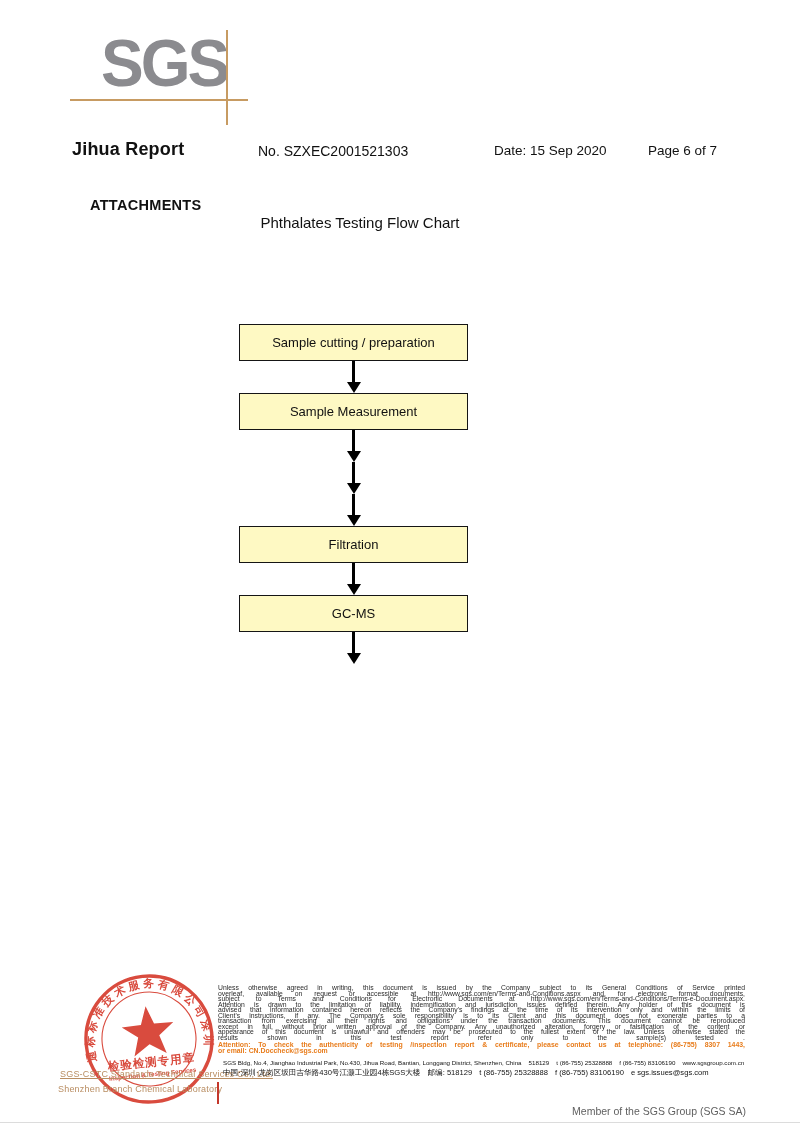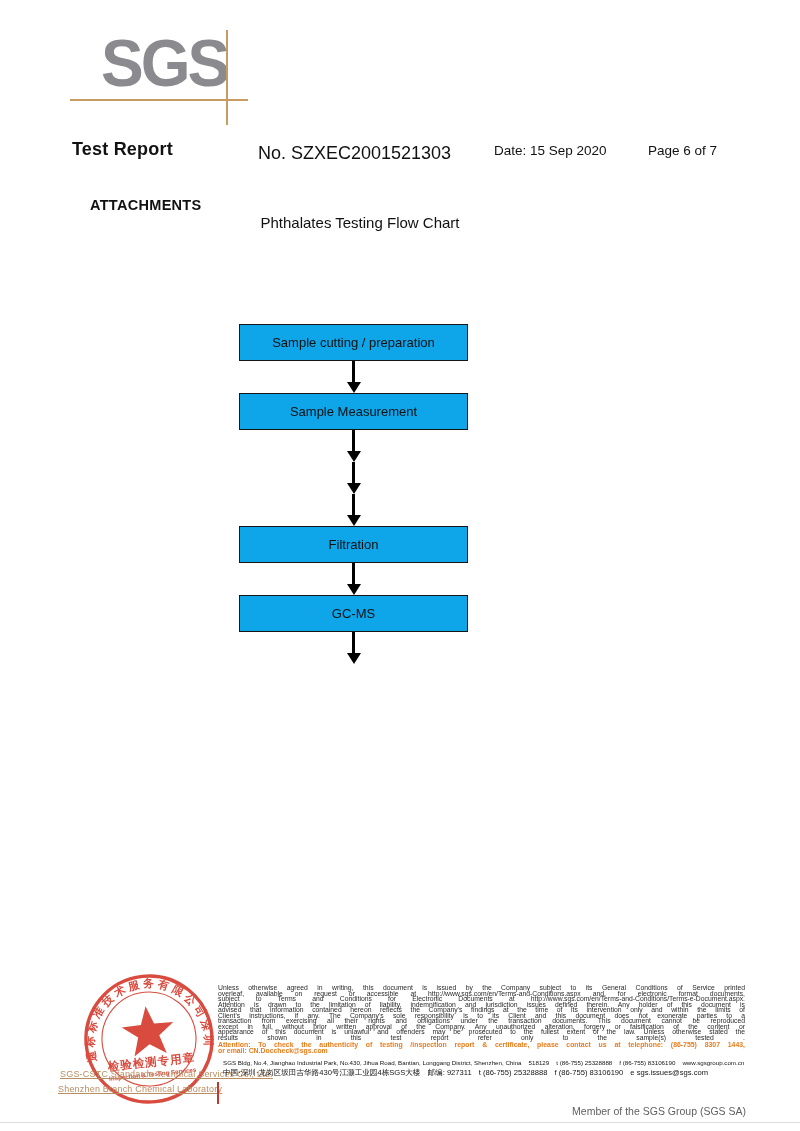--- a/index.html
+++ b/index.html
@@ -9,44 +9,44 @@
   #page { position:relative; width:800px; height:1131px; background:#fff; }
 
   
   .sgs-letters { left:101px; top:26px; font-size:64px; font-weight:bold;
                  color:#8b8b8f; letter-spacing:-3px; transform:scaleY(1.04); }
   .logo-hline  { left:70px;  top:99px; width:178px; height:2px; background:#c79b62; }
   .logo-vline  { left:226px; top:30px; width:2px;  height:95px; background:#c79b62; }
 
   
   .h-title { left:72px;  top:139px; font-size:18px;  font-weight:bold; letter-spacing:.2px; }
-  .h-no    { left:258px; top:143px; font-size:18px; }
+  .h-no    { left:258px; top:143px; font-size:14px; }
   .h-date  { left:494px; top:143px; font-size:13.5px; }
   .h-page  { left:648px; top:143px; font-size:13.5px; }
 
   .attach  { left:90px;  top:197px; font-size:14.5px; font-weight:bold; letter-spacing:.3px; }
   .flow-title { left:160px; top:214px; width:400px; text-align:center;
                 font-size:15px; font-weight:normal; }
 
   
   .flowchart { left:239px; top:324px; width:229px; }
-  .fc-box { height:37px; border:1.6px solid #151515; background:#0ea5e9;
+  .fc-box { height:37px; border:1.6px solid #151515; background:#fef9c3;
             display:flex; align-items:center; justify-content:center;
             font-size:13px; color:#111; }
   .fc-arrow { height:32px; display:flex; flex-direction:column; align-items:center; }
   .fc-arrow .stem { width:2.6px; flex:1 1 auto; background:#000; }
   .fc-arrow .head { width:0; height:0; border-left:7px solid transparent;
                     border-right:7px solid transparent; border-top:11px solid #000; }
 
   
   .stamp-svg { left:80px; top:970px; width:138px; height:138px; transform:rotate(-6deg); opacity:.92; }
   .stamp-co  { left:60px; top:1069px; font-size:9px;  color:#b98e63; white-space:nowrap;
                text-decoration:underline; letter-spacing:.2px; }
   .stamp-br  { left:58px; top:1084px; font-size:9px;  color:#b98e63; white-space:nowrap;
-               text-decoration:underline; letter-spacing:.2px;text-align:right; }
+               letter-spacing:.2px;text-align:right; }
 
   
   .footer { left:218px; top:985px; width:527px; }
   .legal-line { font-size:6.8px; line-height:5.55px; height:5.55px; color:#2a2a2a;
                 text-align:justify; text-align-last:justify; white-space:nowrap;
                 overflow:visible; }
   .attn { color:#e87c1b; font-weight:bold; font-size:6.9px; line-height:5.8px; }
   .attn-1 { margin-top:2px; text-align:justify; text-align-last:justify; white-space:nowrap; }
   .addr-block { margin-top:4px; padding-left:5px; }
   .addr-row { white-space:nowrap; color:#141414; }
@@ -61,21 +61,21 @@
 </style>
 </head>
 <body>
 
 <div id="page">
 
   <div class="abs sgs-letters">SGS</div>
   <div class="abs logo-hline"></div>
   <div class="abs logo-vline"></div>
 
-  <div class="abs h-title">Test Report</div>
+  <div class="abs h-title">Jihua Report</div>
   <div class="abs h-no">No. SZXEC2001521303</div>
   <div class="abs h-date">Date: 15 Sep 2020</div>
   <div class="abs h-page">Page 6 of 7</div>
 
   <div class="abs attach">ATTACHMENTS</div>
   <div class="abs flow-title">Phthalates Testing Flow Chart</div>
 
   <div class="abs flowchart">
     <div class="fc-box">Sample cutting / preparation</div>
     <div class="fc-arrow">
@@ -134,21 +134,21 @@
     <div class="legal-line">except in full, without prior written approval of the Company. Any unauthorized alteration, forgery or falsification of the content or</div>
     <div class="legal-line">appearance of this document is unlawful and offenders may be prosecuted to the fullest extent of the law. Unless otherwise stated the</div>
     <div class="legal-line">results shown in this test report refer only to the sample(s) tested .</div>
     <div class="attn attn-1">Attention: To check the authenticity of testing /inspection report &amp; certificate, please contact us at telephone: (86-755) 8307 1443,</div>
     <div class="attn">or email: CN.Doccheck@sgs.com</div>
     <div class="addr-block">
       <div class="addr-row addr-en">
         <span>SGS Bldg, No.4, Jianghao Industrial Park, No.430, Jihua Road, Bantian, Longgang District, Shenzhen, China</span><span>518129</span><span>t (86-755) 25328888</span><span>f (86-755) 83106190</span><span>www.sgsgroup.com.cn</span>
       </div>
       <div class="addr-row addr-cn">
-        <span>中国·深圳·龙岗区坂田吉华路430号江灏工业园4栋SGS大楼</span><span>邮编: 927311</span><span>t (86-755) 25328888</span><span>f (86-755) 83106190</span><span>e sgs.issues@sgs.com</span>
+        <span>中国·深圳·龙岗区坂田吉华路430号江灏工业园4栋SGS大楼</span><span>邮编: 518129</span><span>t (86-755) 25328888</span><span>f (86-755) 83106190</span><span>e sgs.issues@sgs.com</span>
       </div>
     </div>
   </div>
   <div class="abs red-bar"></div>
 
   <div class="abs member">Member of the SGS Group (SGS SA)</div>
   <div class="abs bottom-line"></div>
 
 </div>
 

